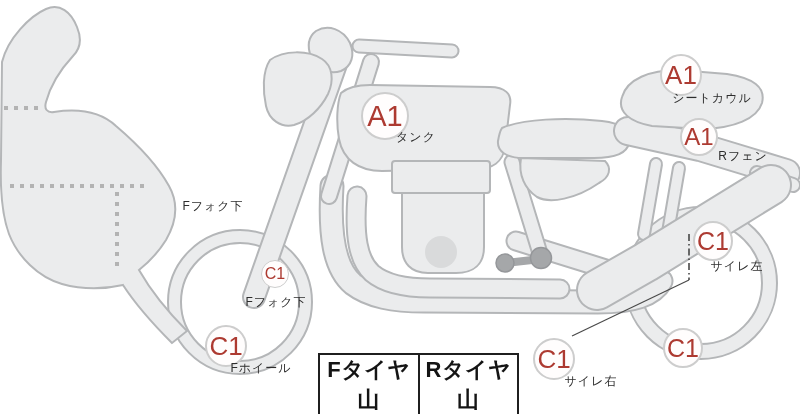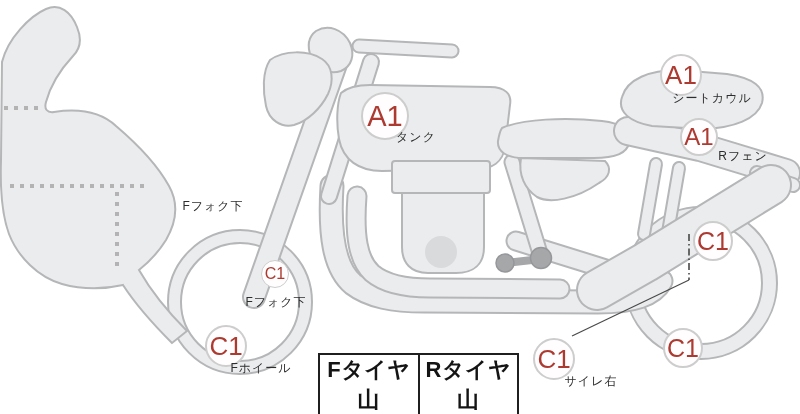--- a/index.html
+++ b/index.html
@@ -136,20 +136,21 @@
   <div class="badge" style="left:693px;top:221px;width:40px;height:40px;font-size:25px">C1</div>
   <div class="badge" style="left:533px;top:338px;width:42px;height:42px;font-size:26px">C1</div>
   <div class="badge" style="left:663px;top:328px;width:40px;height:40px;font-size:25px">C1</div>
 
   <div class="plabel" style="left:416px;top:131px">タンク</div>
   <div class="plabel" style="left:712px;top:92px">シートカウル</div>
   <div class="plabel" style="left:743px;top:150px">Rフェン</div>
   <div class="plabel" style="left:213px;top:200px">Fフォク下</div>
   <div class="plabel" style="left:276px;top:296px">Fフォク下</div>
   <div class="plabel" style="left:261px;top:362px">Fホイール</div>
+  <div class="plabel" style="left:737px;top:260px">サイレ左</div>
   <div class="plabel" style="left:591px;top:375px">サイレ右</div>
 
   <table class="tire">
     <thead>
       <tr>
         <th>Fタイヤ山</th>
         <th>Rタイヤ山</th>
       </tr>
     </thead>
     <tbody>

